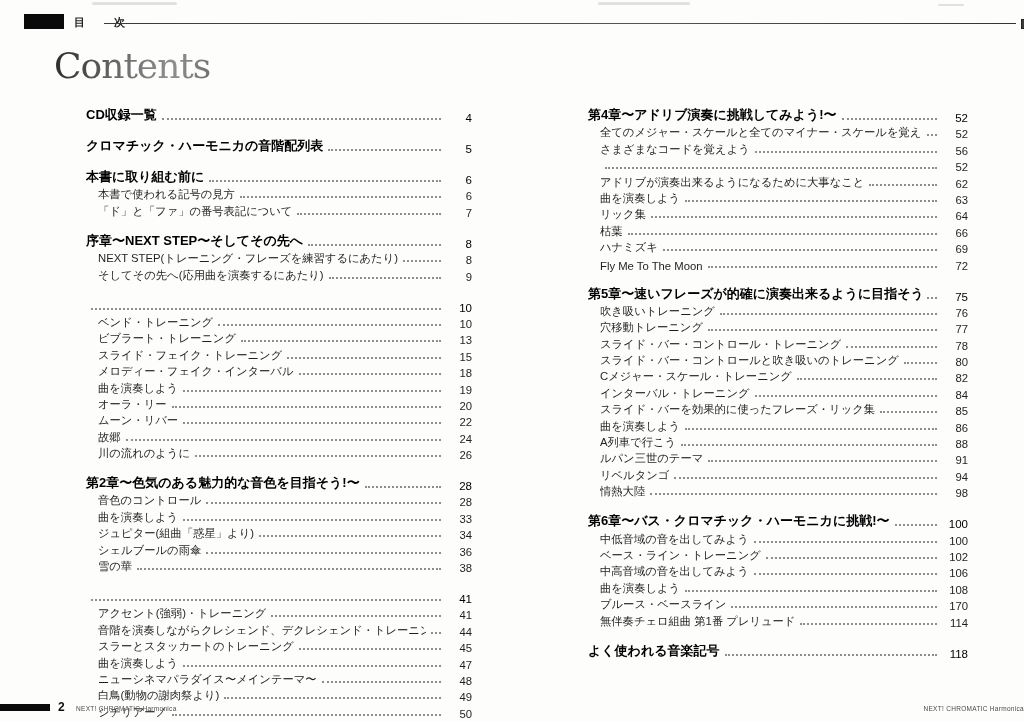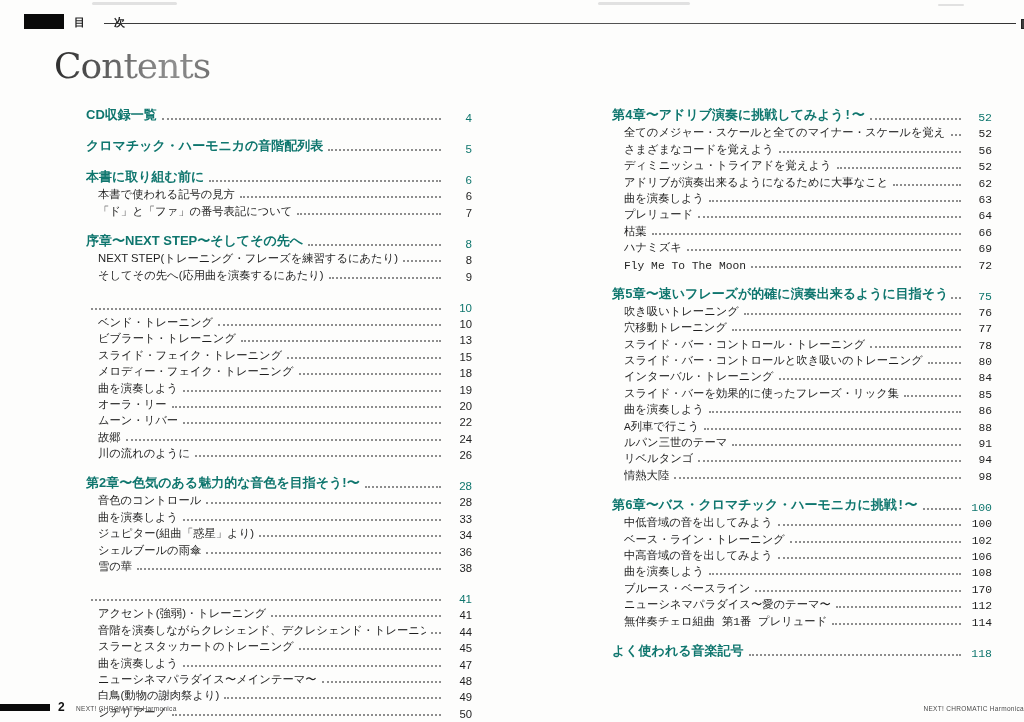--- a/index.html
+++ b/index.html
@@ -27,27 +27,27 @@
     position:absolute;left:54px;top:48px;
     font-family:"DejaVu Serif","Liberation Serif",serif;
     font-size:36px;font-weight:normal;letter-spacing:-1px;line-height:1;
     background:linear-gradient(100deg,#2b2b2b 0%,#6e6e6e 45%,#8f8f8f 75%,#707070 100%);
     -webkit-background-clip:text;background-clip:text;color:transparent;
   }
 
   
   .col{position:absolute;top:104px;}
   .col-left{left:86px;width:386px;}
-  .col-right{left:612px;width:380px;font-family:Liberation Mono, monospace;}
+  .col-right{left:588px;width:380px;}
   .section{margin-bottom:11px;}
   .row{display:flex;align-items:flex-end;}
   .row .lbl{white-space:nowrap;overflow:hidden;}
   .row .dots{flex:1;min-width:10px;border-bottom:2px dotted #8d8d8d;margin:0 5px 4px 5px;}
   .row .pg{width:26px;text-align:right;flex:none;}
-  .row.heading{height:20px;font-size:13px;font-weight:bold;color:#0f766e;}
+  .row.heading{height:20px;font-size:13px;font-weight:bold;color:#000000;}
   .row.heading .pg{font-size:11.5px;font-weight:normal;}
   .row.item{height:16.4px;font-size:11.3px;color:#1f1f1f;padding-left:12px;}
   .row.item .pg{font-size:11.3px;}
 
   
   .footer{position:absolute;left:0;bottom:6px;width:1024px;height:16px;}
   .footer .fbar{position:absolute;left:0;top:4px;width:50px;height:7px;background:#0a0a0a;}
   .footer .fpage{position:absolute;left:58px;top:0;font-size:12px;font-weight:bold;color:#111;}
   .footer .ftitle{position:absolute;left:76px;top:5px;font-size:6.5px;color:#4a4a4a;letter-spacing:.3px;}
   .footer .ftitle-r{position:absolute;right:0px;top:5px;font-size:6.5px;color:#4a4a4a;letter-spacing:.3px;}
@@ -131,21 +131,21 @@
         <span class="lbl">ビブラート・トレーニング</span>
         <span class="dots"></span>
         <span class="pg">13</span>
       </div>
       <div class="row item">
         <span class="lbl">スライド・フェイク・トレーニング</span>
         <span class="dots"></span>
         <span class="pg">15</span>
       </div>
       <div class="row item">
-        <span class="lbl">メロディー・フェイク・トレーニング</span>
+        <span class="lbl">メロディー・フェイク・インターバル</span>
         <span class="dots"></span>
         <span class="pg">18</span>
       </div>
       <div class="row item">
         <span class="lbl">曲を演奏しよう</span>
         <span class="dots"></span>
         <span class="pg">19</span>
       </div>
       <div class="row item">
         <span class="lbl">オーラ・リー</span>
@@ -253,36 +253,35 @@
         <span class="lbl">全てのメジャー・スケールと全てのマイナー・スケールを覚えよう</span>
         <span class="dots"></span>
         <span class="pg">52</span>
       </div>
       <div class="row item">
         <span class="lbl">さまざまなコードを覚えよう</span>
         <span class="dots"></span>
         <span class="pg">56</span>
       </div>
       <div class="row item">
-        <span class="lbl">ディミニッシュ・トライアドを覚えよう</span>
         <span class="dots"></span>
         <span class="pg">52</span>
       </div>
       <div class="row item">
         <span class="lbl">アドリブが演奏出来るようになるために大事なこと</span>
         <span class="dots"></span>
         <span class="pg">62</span>
       </div>
       <div class="row item">
         <span class="lbl">曲を演奏しよう</span>
         <span class="dots"></span>
         <span class="pg">63</span>
       </div>
       <div class="row item">
-        <span class="lbl">プレリュード</span>
+        <span class="lbl">リック集</span>
         <span class="dots"></span>
         <span class="pg">64</span>
       </div>
       <div class="row item">
         <span class="lbl">枯葉</span>
         <span class="dots"></span>
         <span class="pg">66</span>
       </div>
       <div class="row item">
         <span class="lbl">ハナミズキ</span>
@@ -315,20 +314,25 @@
         <span class="lbl">スライド・バー・コントロール・トレーニング</span>
         <span class="dots"></span>
         <span class="pg">78</span>
       </div>
       <div class="row item">
         <span class="lbl">スライド・バー・コントロールと吹き吸いのトレーニング</span>
         <span class="dots"></span>
         <span class="pg">80</span>
       </div>
       <div class="row item">
+        <span class="lbl">Cメジャー・スケール・トレーニング</span>
+        <span class="dots"></span>
+        <span class="pg">82</span>
+      </div>
+      <div class="row item">
         <span class="lbl">インターバル・トレーニング</span>
         <span class="dots"></span>
         <span class="pg">84</span>
       </div>
       <div class="row item">
         <span class="lbl">スライド・バーを効果的に使ったフレーズ・リック集</span>
         <span class="dots"></span>
         <span class="pg">85</span>
       </div>
       <div class="row item">
@@ -380,25 +384,20 @@
       </div>
       <div class="row item">
         <span class="lbl">曲を演奏しよう</span>
         <span class="dots"></span>
         <span class="pg">108</span>
       </div>
       <div class="row item">
         <span class="lbl">ブルース・ベースライン</span>
         <span class="dots"></span>
         <span class="pg">170</span>
-      </div>
-      <div class="row item">
-        <span class="lbl">ニューシネマパラダイス〜愛のテーマ〜</span>
-        <span class="dots"></span>
-        <span class="pg">112</span>
       </div>
       <div class="row item">
         <span class="lbl">無伴奏チェロ組曲 第1番 プレリュード</span>
         <span class="dots"></span>
         <span class="pg">114</span>
       </div>
     </div>
     <div class="section">
       <div class="row heading">
         <span class="lbl">よく使われる音楽記号</span>

